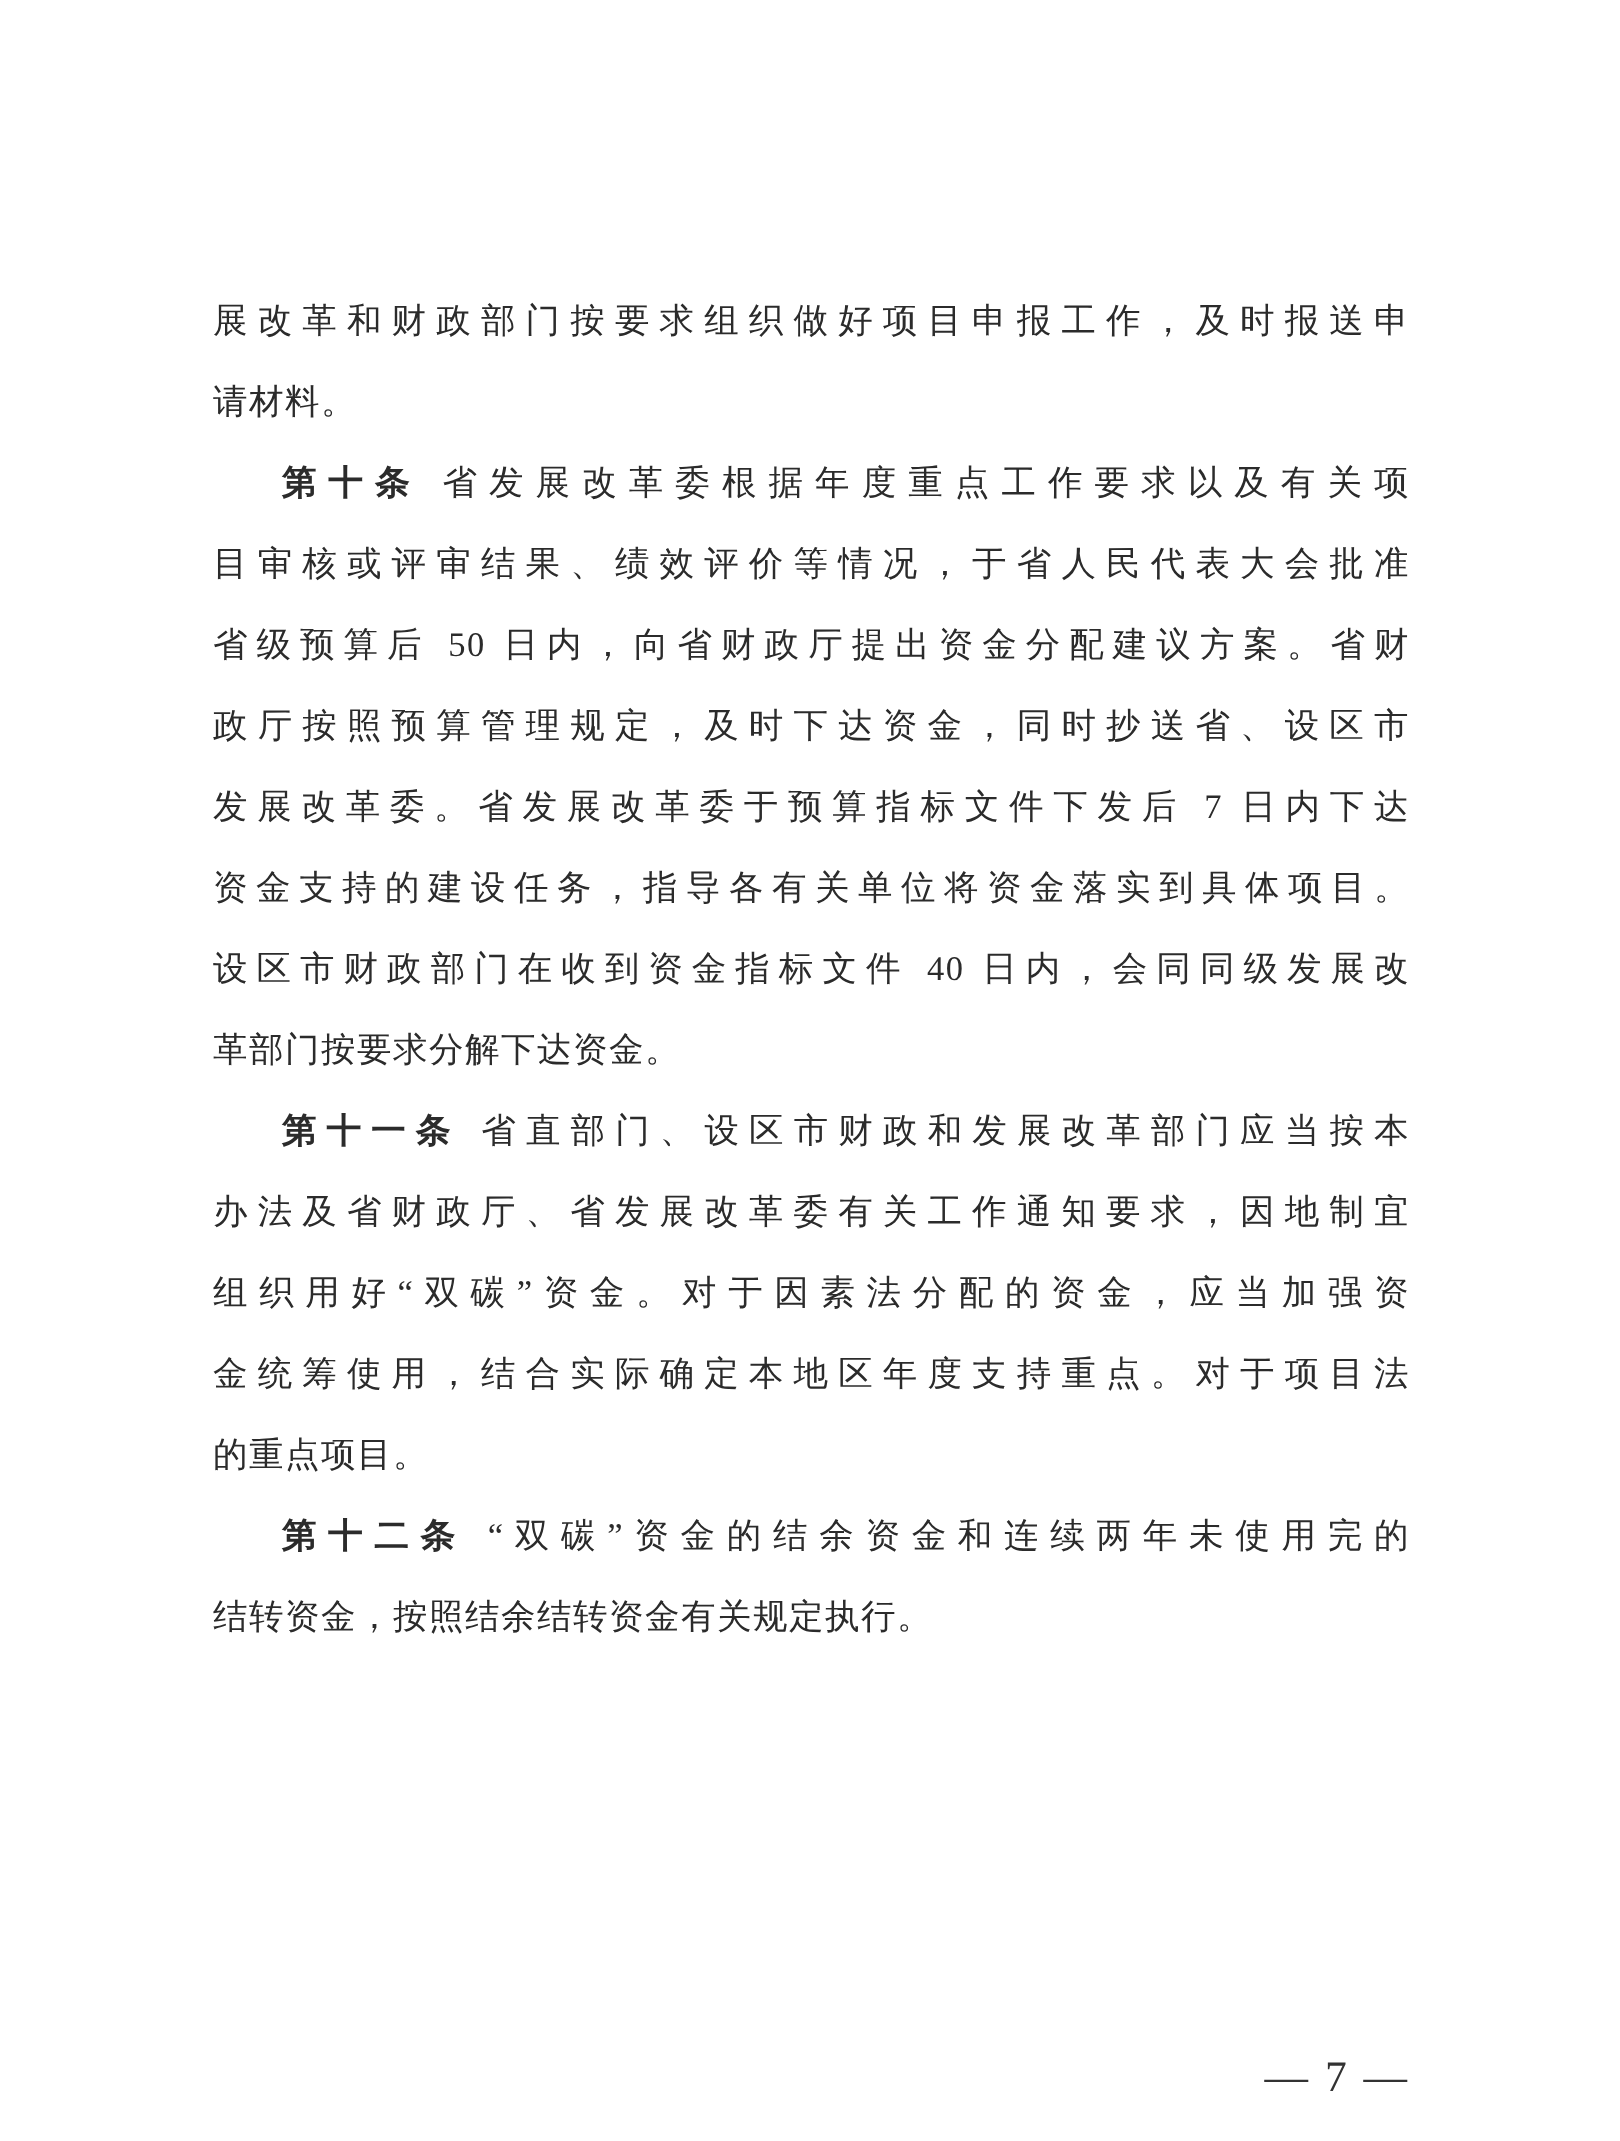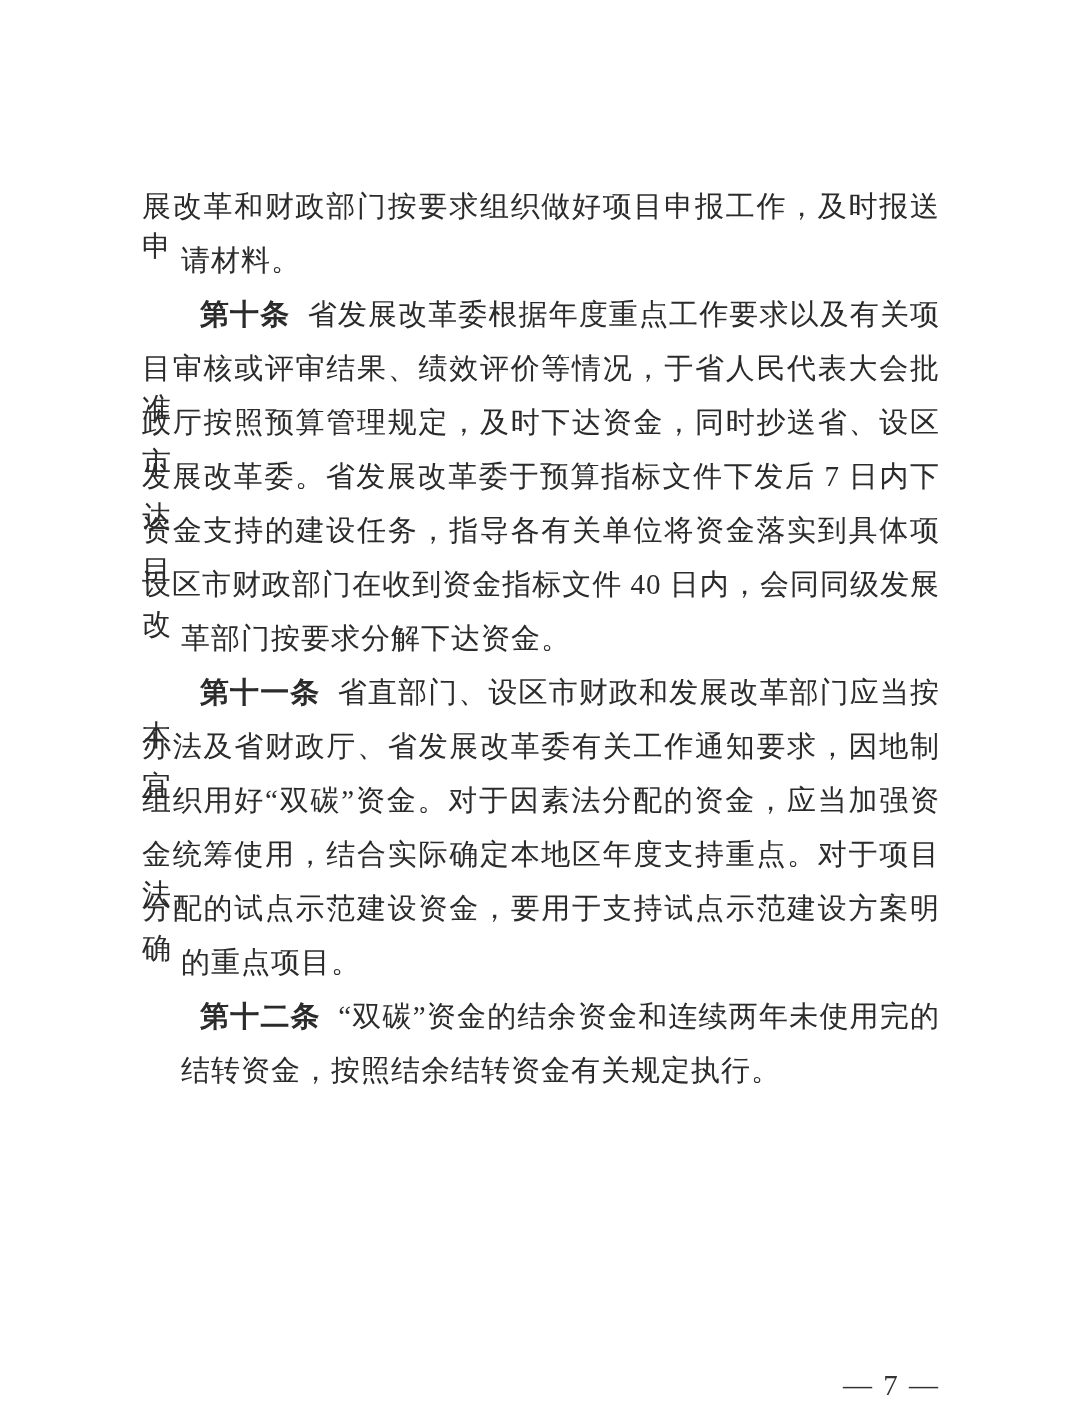--- a/index.html
+++ b/index.html
@@ -24,34 +24,33 @@
     position: absolute;
     left: 142px;
     top: 186px;
     width: 798px;
   }
   .paragraph {
     margin: 0;
     padding: 0;
   }
   .line {
-    font-size: 29px;
-    line-height: 40px;
+    font-size: 23px;
+    line-height: 55px;
     height: 54px;
     letter-spacing: 1px;
     white-space: normal;
   }
   .line.fill {
     text-align: justify;
     text-align-last: justify;
     text-justify: inter-character;
   }
   .line.end {
     text-align: left;
-    margin-left: 39px;
   }
   .line.indent {
     text-indent: 2em;
   }
   .kw {
     font-weight: bold;
     margin-right: 0.6em;
     font-family: Liberation Mono, monospace;
   }
   .footer {
@@ -69,32 +68,32 @@
 
 <div class="page">
   <div class="content" id="doc-content">
       <div class="paragraph">
         <div class="line fill">展改革和财政部门按要求组织做好项目申报工作，及时报送申</div>
         <div class="line end">请材料。</div>
       </div>
       <div class="paragraph">
         <div class="line fill indent"><span class="kw">第十条</span>省发展改革委根据年度重点工作要求以及有关项</div>
         <div class="line fill">目审核或评审结果、绩效评价等情况，于省人民代表大会批准</div>
+        <div class="line fill">省级预算后 50 日内，向省财政厅提出资金分配建议方案。省财</div>
         <div class="line fill">政厅按照预算管理规定，及时下达资金，同时抄送省、设区市</div>
         <div class="line fill">发展改革委。省发展改革委于预算指标文件下发后 7 日内下达</div>
         <div class="line fill">资金支持的建设任务，指导各有关单位将资金落实到具体项目。</div>
         <div class="line fill">设区市财政部门在收到资金指标文件 40 日内，会同同级发展改</div>
         <div class="line end">革部门按要求分解下达资金。</div>
       </div>
       <div class="paragraph">
         <div class="line fill indent"><span class="kw">第十一条</span>省直部门、设区市财政和发展改革部门应当按本</div>
         <div class="line fill">办法及省财政厅、省发展改革委有关工作通知要求，因地制宜</div>
         <div class="line fill">组织用好“双碳”资金。对于因素法分配的资金，应当加强资</div>
         <div class="line fill">金统筹使用，结合实际确定本地区年度支持重点。对于项目法</div>
-        <div class="line fill">分配的试点示范建设资金，要用于支持试点示范建设方案明确</div>
         <div class="line end">的重点项目。</div>
       </div>
       <div class="paragraph">
         <div class="line fill indent"><span class="kw">第十二条</span>“双碳”资金的结余资金和连续两年未使用完的</div>
         <div class="line end">结转资金，按照结余结转资金有关规定执行。</div>
       </div>
     </div>
   <div class="footer">— 7 —</div>
 </div>
 

